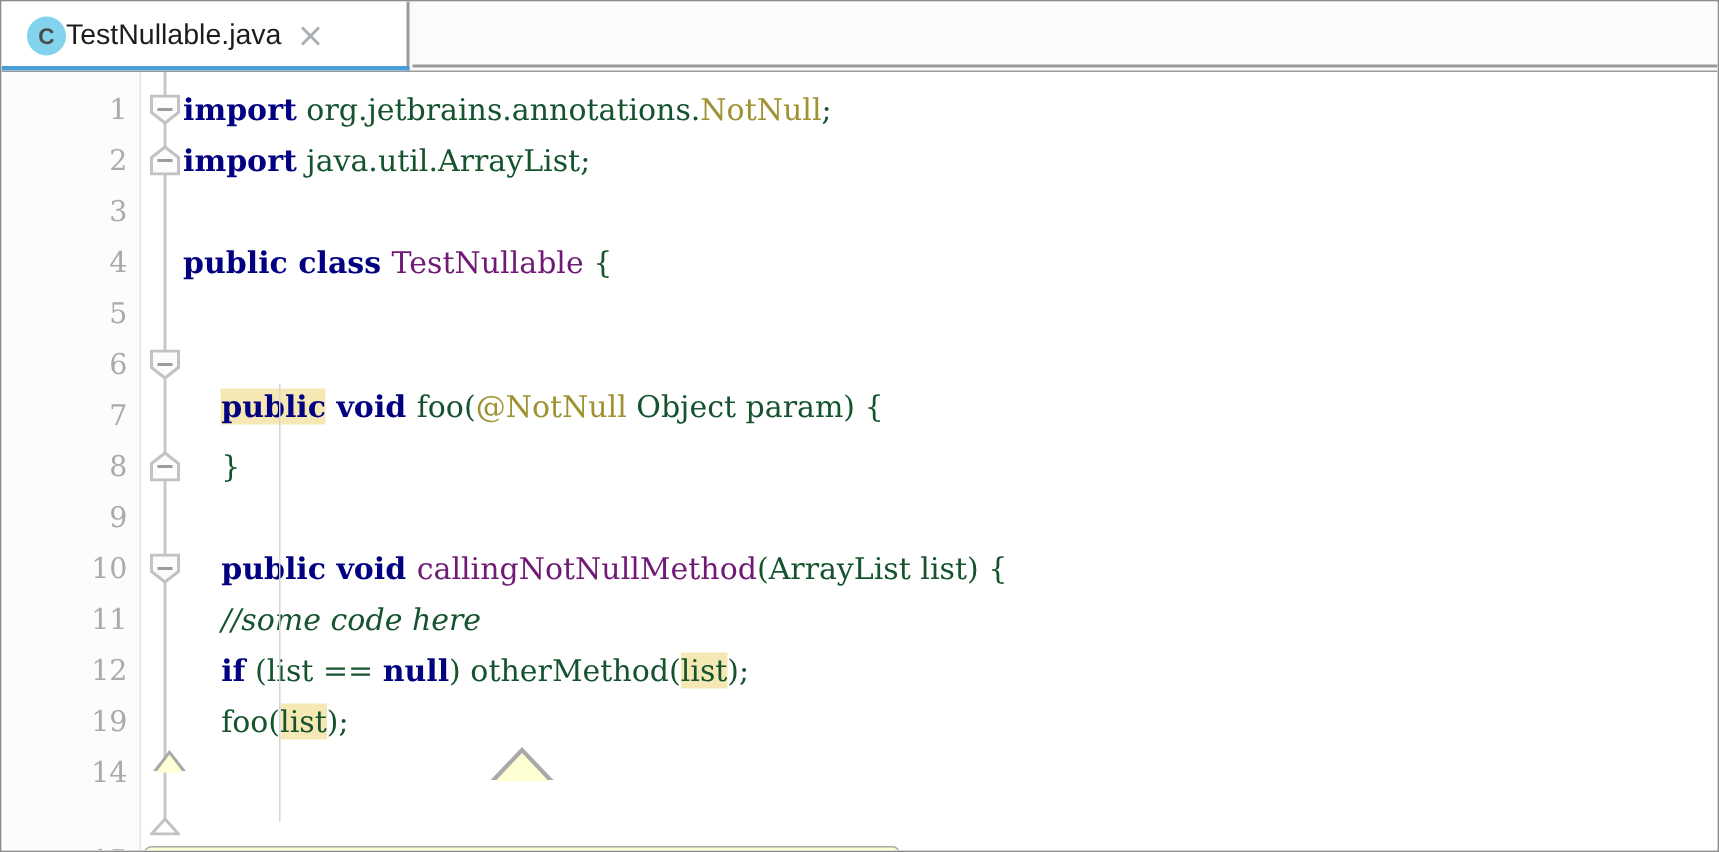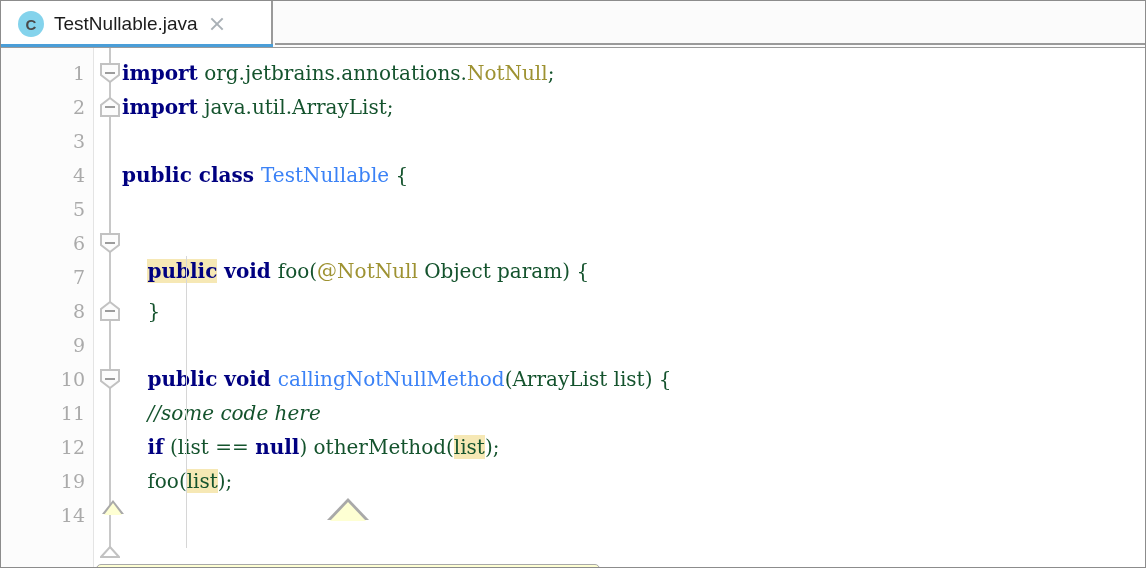--- a/index.html
+++ b/index.html
@@ -63,21 +63,21 @@
     color: #4a4a4a;
     font-size: 15px;
     font-weight: 600;
     display: flex;
     align-items: center;
     justify-content: center;
     flex: 0 0 auto;
     font-family: "Liberation Sans", sans-serif;
   }
   #tab-title {
-    margin-left: 10px;
+    margin-left: 0;
     font-size: 19px;
     color: #1c1c1c;
     white-space: nowrap;
     font-family: "Liberation Sans", sans-serif;
   }
   #tab-close {
     margin-left: 9px;
     width: 20px;
     height: 20px;
     position: relative;
@@ -179,21 +179,21 @@
     height: 34px;
     line-height: 34px;
     font-family: "DejaVu Serif", serif;
     font-size: 20px;
     color: #2b2b2b;
     white-space: pre;
     letter-spacing: 0px;
   }
   .kw       { color: #000080; font-weight: bold; }
   .plain    { color: #14532d; }
-  .dim      { color: #3b82f6; }
+  .dim      { color: #701a75; }
   .anno     { color: #9e9232; }
   .comment  { color: #14532d; font-style: italic; }
   .hl       { background: #f6e8b5; }
 
   
   #tooltip {
     position: absolute;
     left: 95px;
     top: 516px;
     width: 504px;

